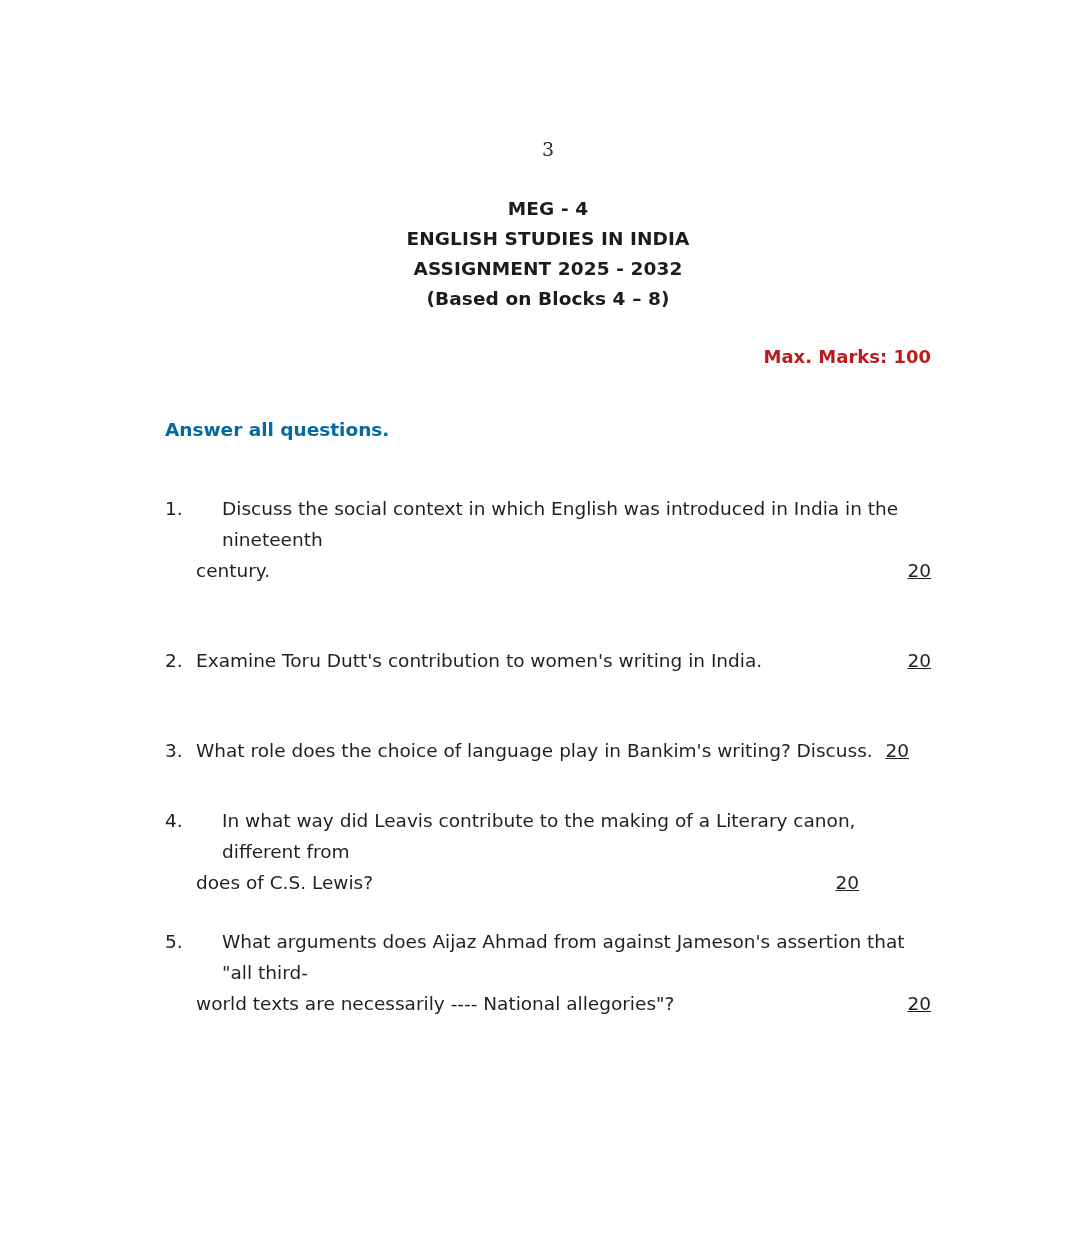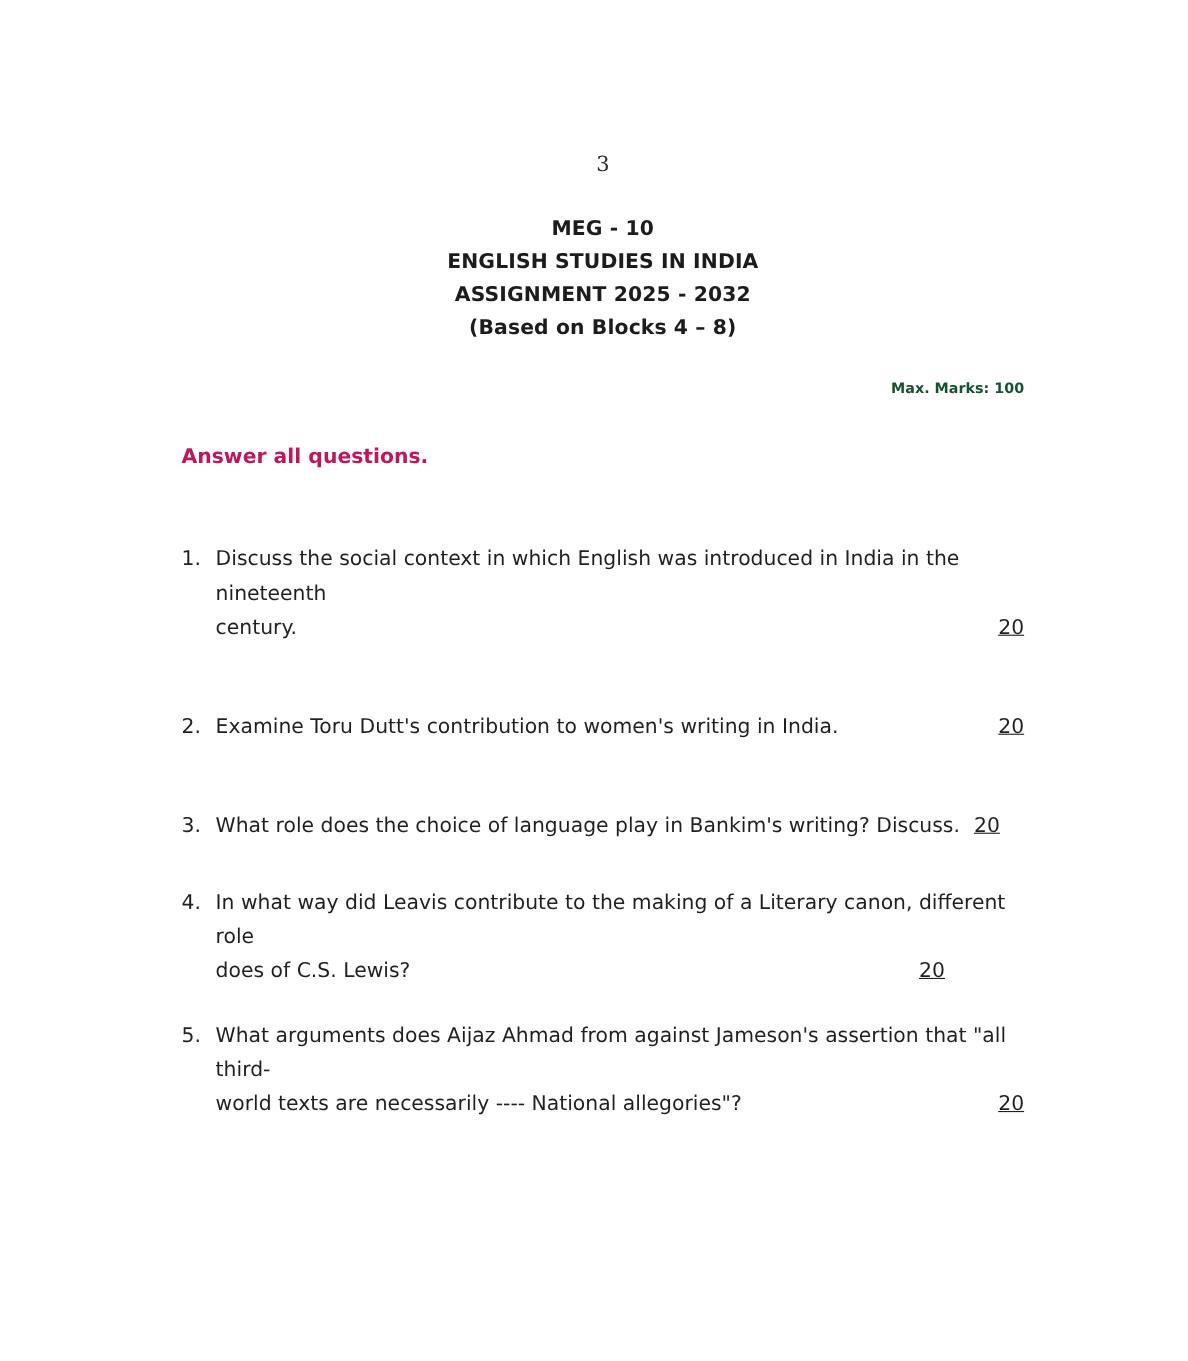--- a/index.html
+++ b/index.html
@@ -46,31 +46,31 @@
     font-size: 18.5px;
     font-weight: 700;
     letter-spacing: 0.1px;
     line-height: 30px;
     color: #1c1c1c;
   }
 
   .marks-line {
     top: 346px;
     text-align: right;
-    font-size: 13px;
+    font-size: 18px;
     font-weight: 700;
-    color: #14532d;
+    color: #b91c1c;
   }
 
   .instruction {
-    top: 405px;
+    top: 419px;
     text-align: left;
     font-size: 18.5px;
     font-weight: 700;
-    color: #be185d;
+    color: #0369a1;
   }
 
   .questions {
     top: 493px;
   }
 
   .q-item {
     display: flex;
     align-items: flex-start;
     font-size: 18.5px;
@@ -82,20 +82,21 @@
     flex: 0 0 31px;
     width: 31px;
     text-align: left;
   }
   .q-body {
     flex: 1 1 auto;
     position: relative;
   }
   .q-text {
     display: block;
+    margin-left: 26px;
   }
   .q-marks {
     display: inline-block;
     font-variant-numeric: lining-nums;
     text-decoration: underline;
   }
   
   .marks-row {
     display: flex;
     text-align: center;
@@ -115,21 +116,21 @@
   .gap-4 { height: 28px; }
 </style>
 </head>
 <body>
 
 <div class="page">
 
   <div class="col page-number">3</div>
 
   <div class="col heading-block">
-    <div class="heading-line">MEG - 10</div>
+    <div class="heading-line">MEG - 4</div>
     <div class="heading-line">ENGLISH STUDIES IN INDIA</div>
     <div class="heading-line">ASSIGNMENT 2025 - 2032</div>
     <div class="heading-line">(Based on Blocks 4 – 8)</div>
   </div>
 
   <div class="col marks-line">Max. Marks: 100</div>
 
   <div class="col instruction">Answer all questions.</div>
 
   <div class="col questions">
@@ -171,21 +172,21 @@
           <span class="trail-pad-sm"></span>
         </div>
       </div>
     </div>
 
     <div class="gap-3"></div>
 
     <div class="q-item">
       <div class="q-num">4.</div>
       <div class="q-body">
-        <span class="q-text">In what way did Leavis contribute to the making of a Literary canon, different role</span>
+        <span class="q-text">In what way did Leavis contribute to the making of a Literary canon, different from</span>
         <div class="marks-row">
           <span class="frag">does of C.S. Lewis?</span>
           <span class="spacer"></span>
           <span class="q-marks">20</span>
           <span class="trail-pad-md"></span>
         </div>
       </div>
     </div>
 
     <div class="gap-4"></div>

